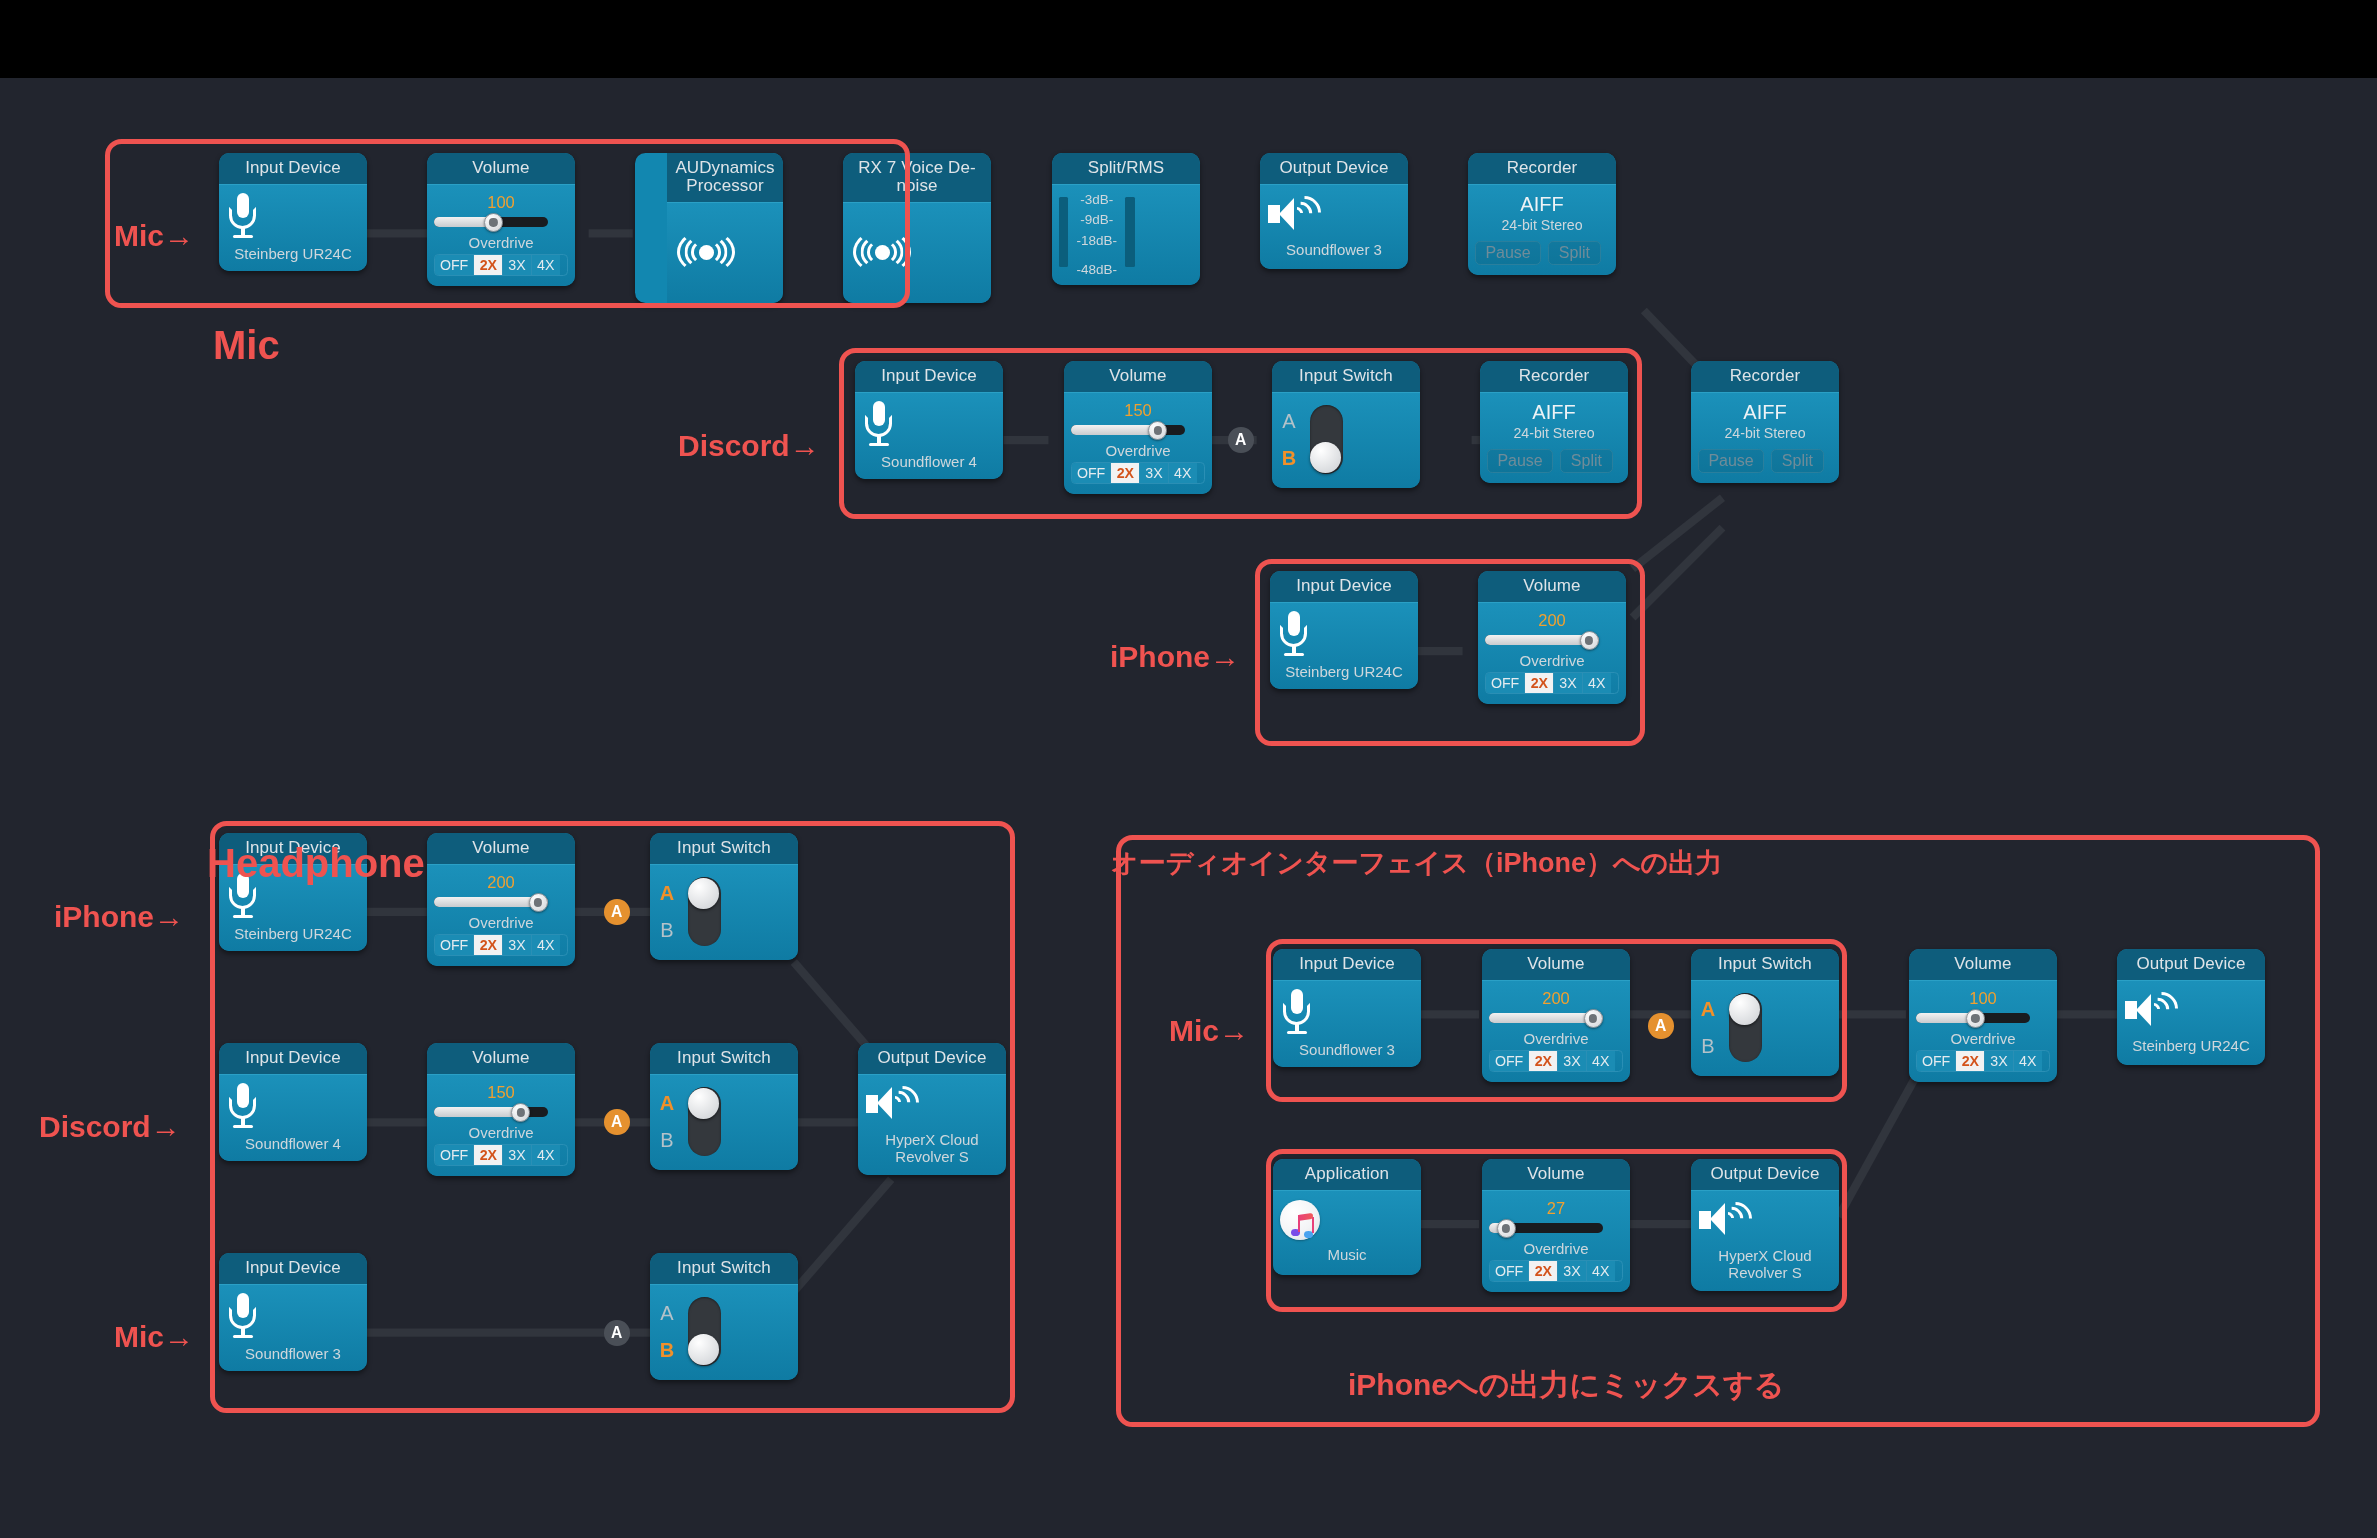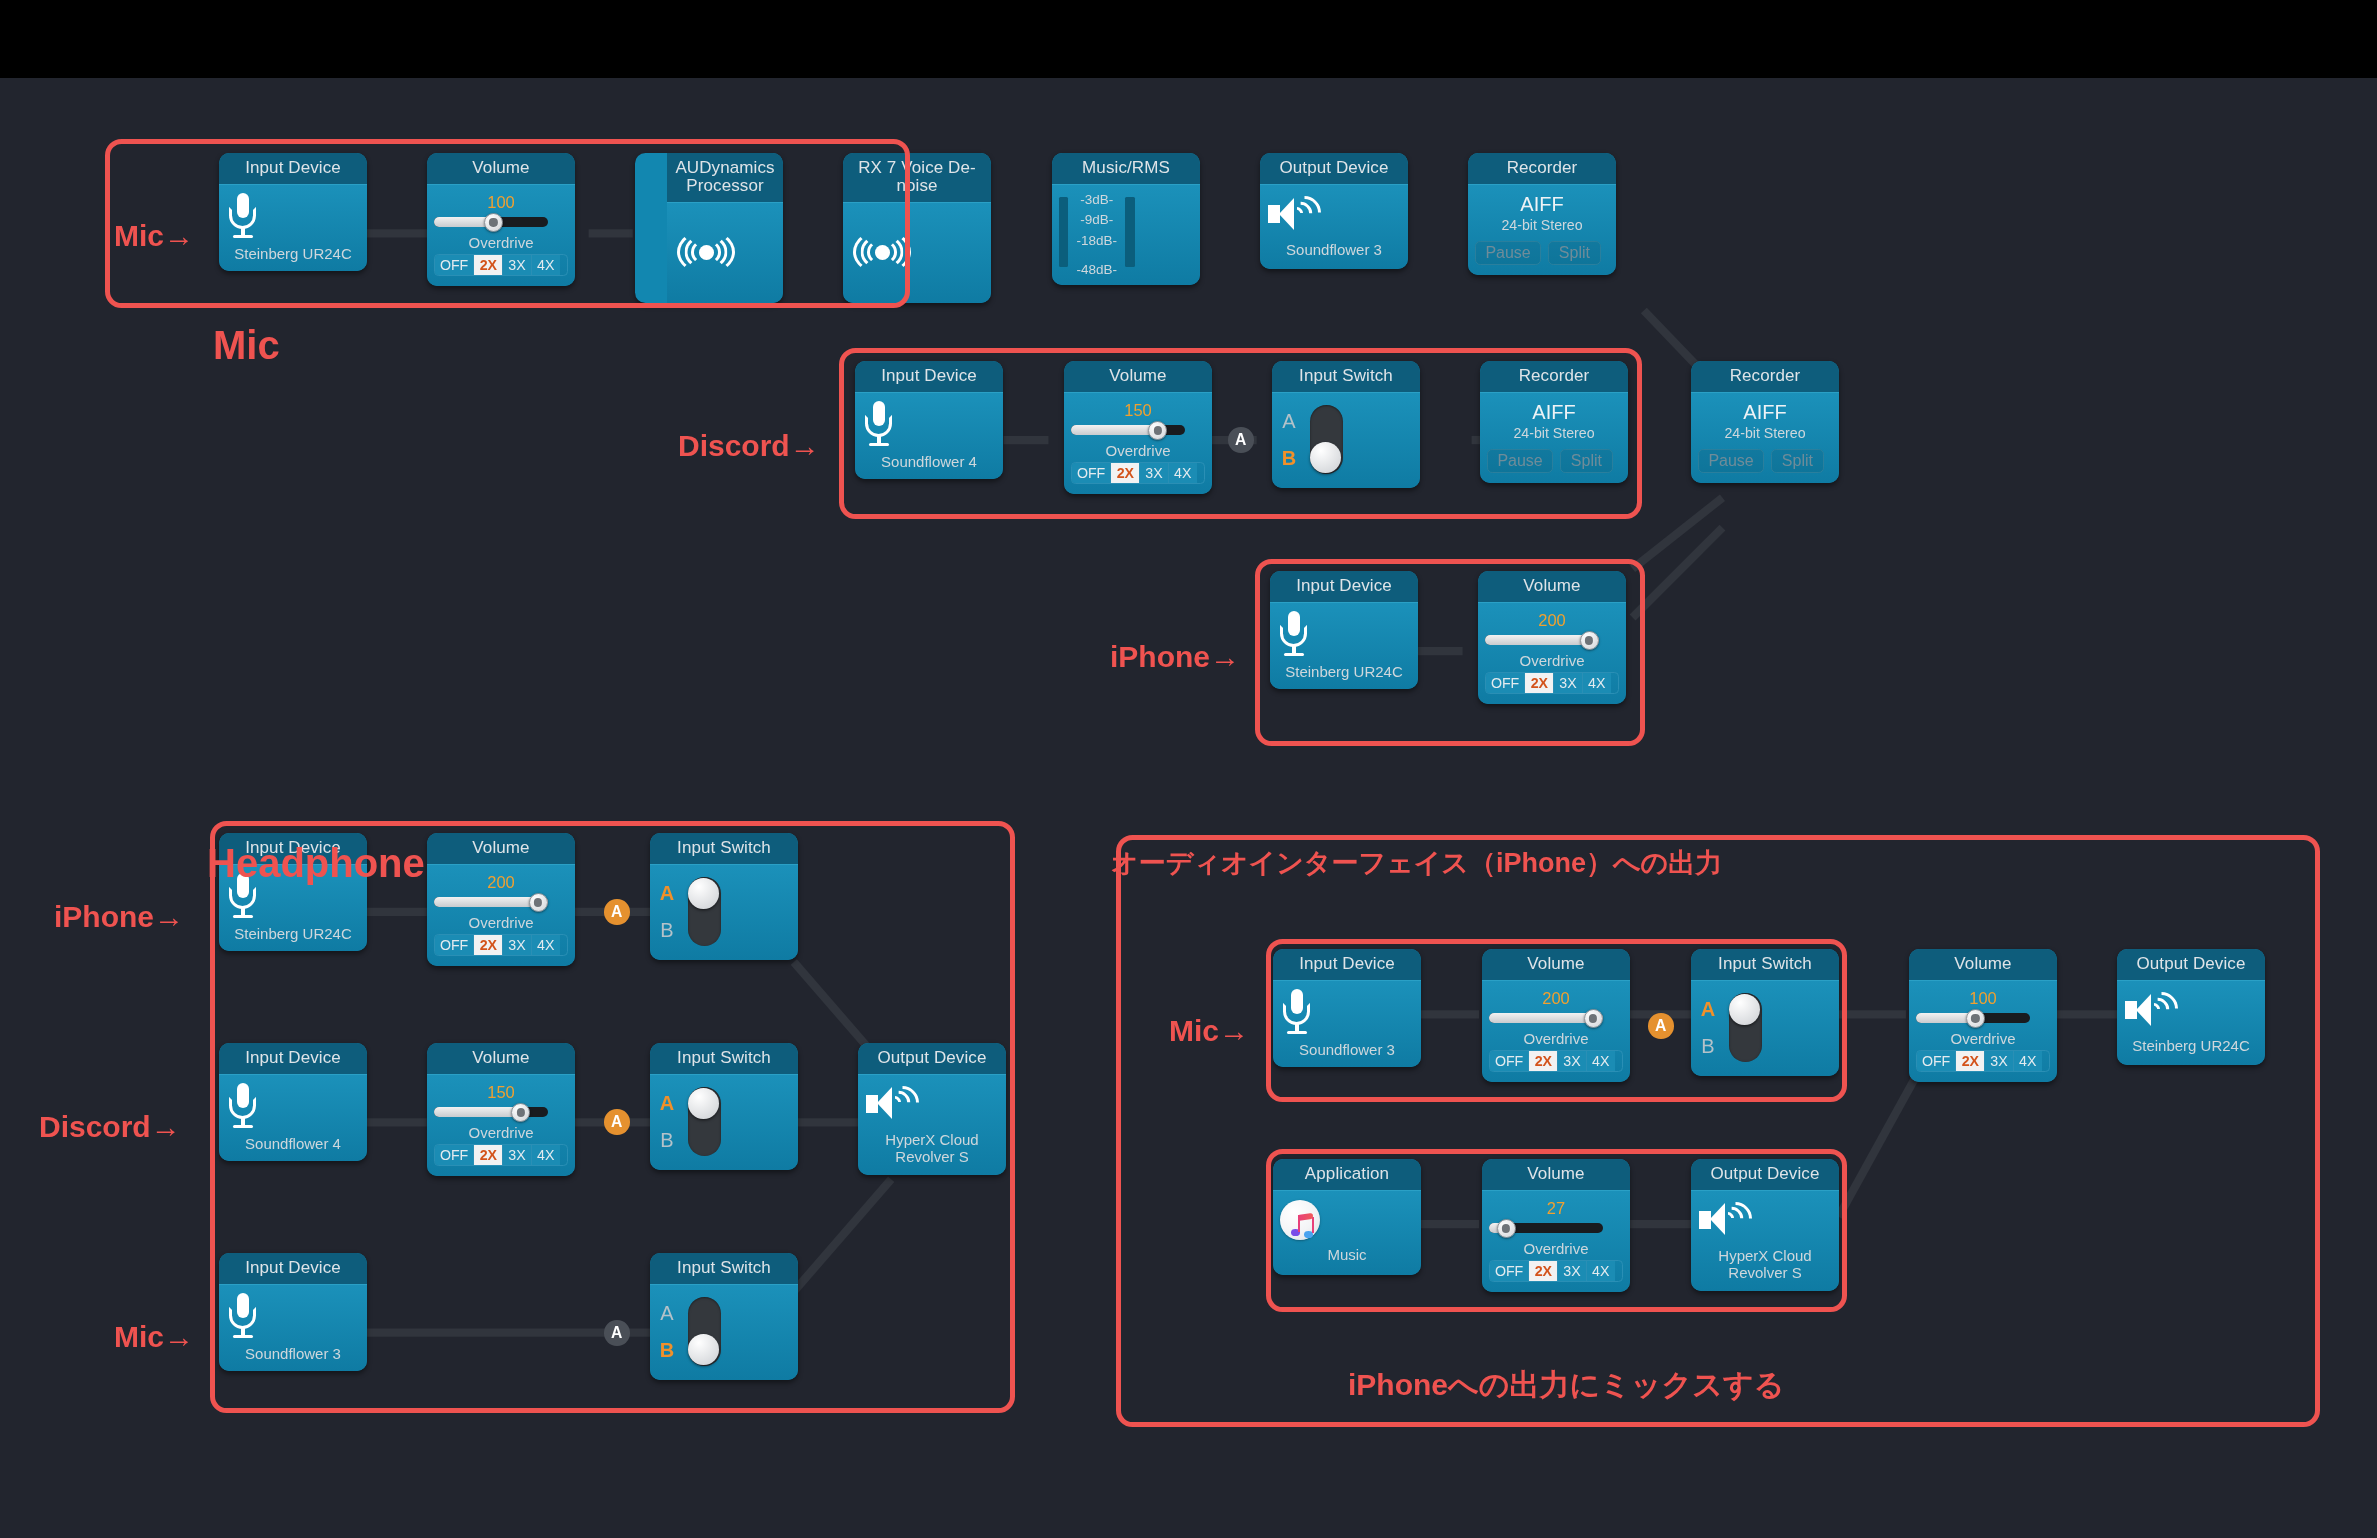--- a/index.html
+++ b/index.html
@@ -277,21 +277,21 @@
       <div class="plug">
           <i class="pa pa3"></i>
           <i class="pa pa2"></i>
           <i class="pa pa1"></i>
           <i class="dot"></i>
         </div>
     </div>
   </div>
 
   <div class="node" style="left:1052px; top:75px;">
-    <div class="hdr">Music/RMS</div>
+    <div class="hdr">Split/RMS</div>
     <div class="body" style="min-height:100px; padding-top:4.5px;">
       <div class="meter">
         <div class="bar"></div>
         <div class="scale">
           <span class="s1">-3dB-</span>
           <span class="s2">-9dB-</span>
           <span class="s3">-18dB-</span>
           <span class="s4">-48dB-</span>
         </div>
         <div class="bar"></div>

